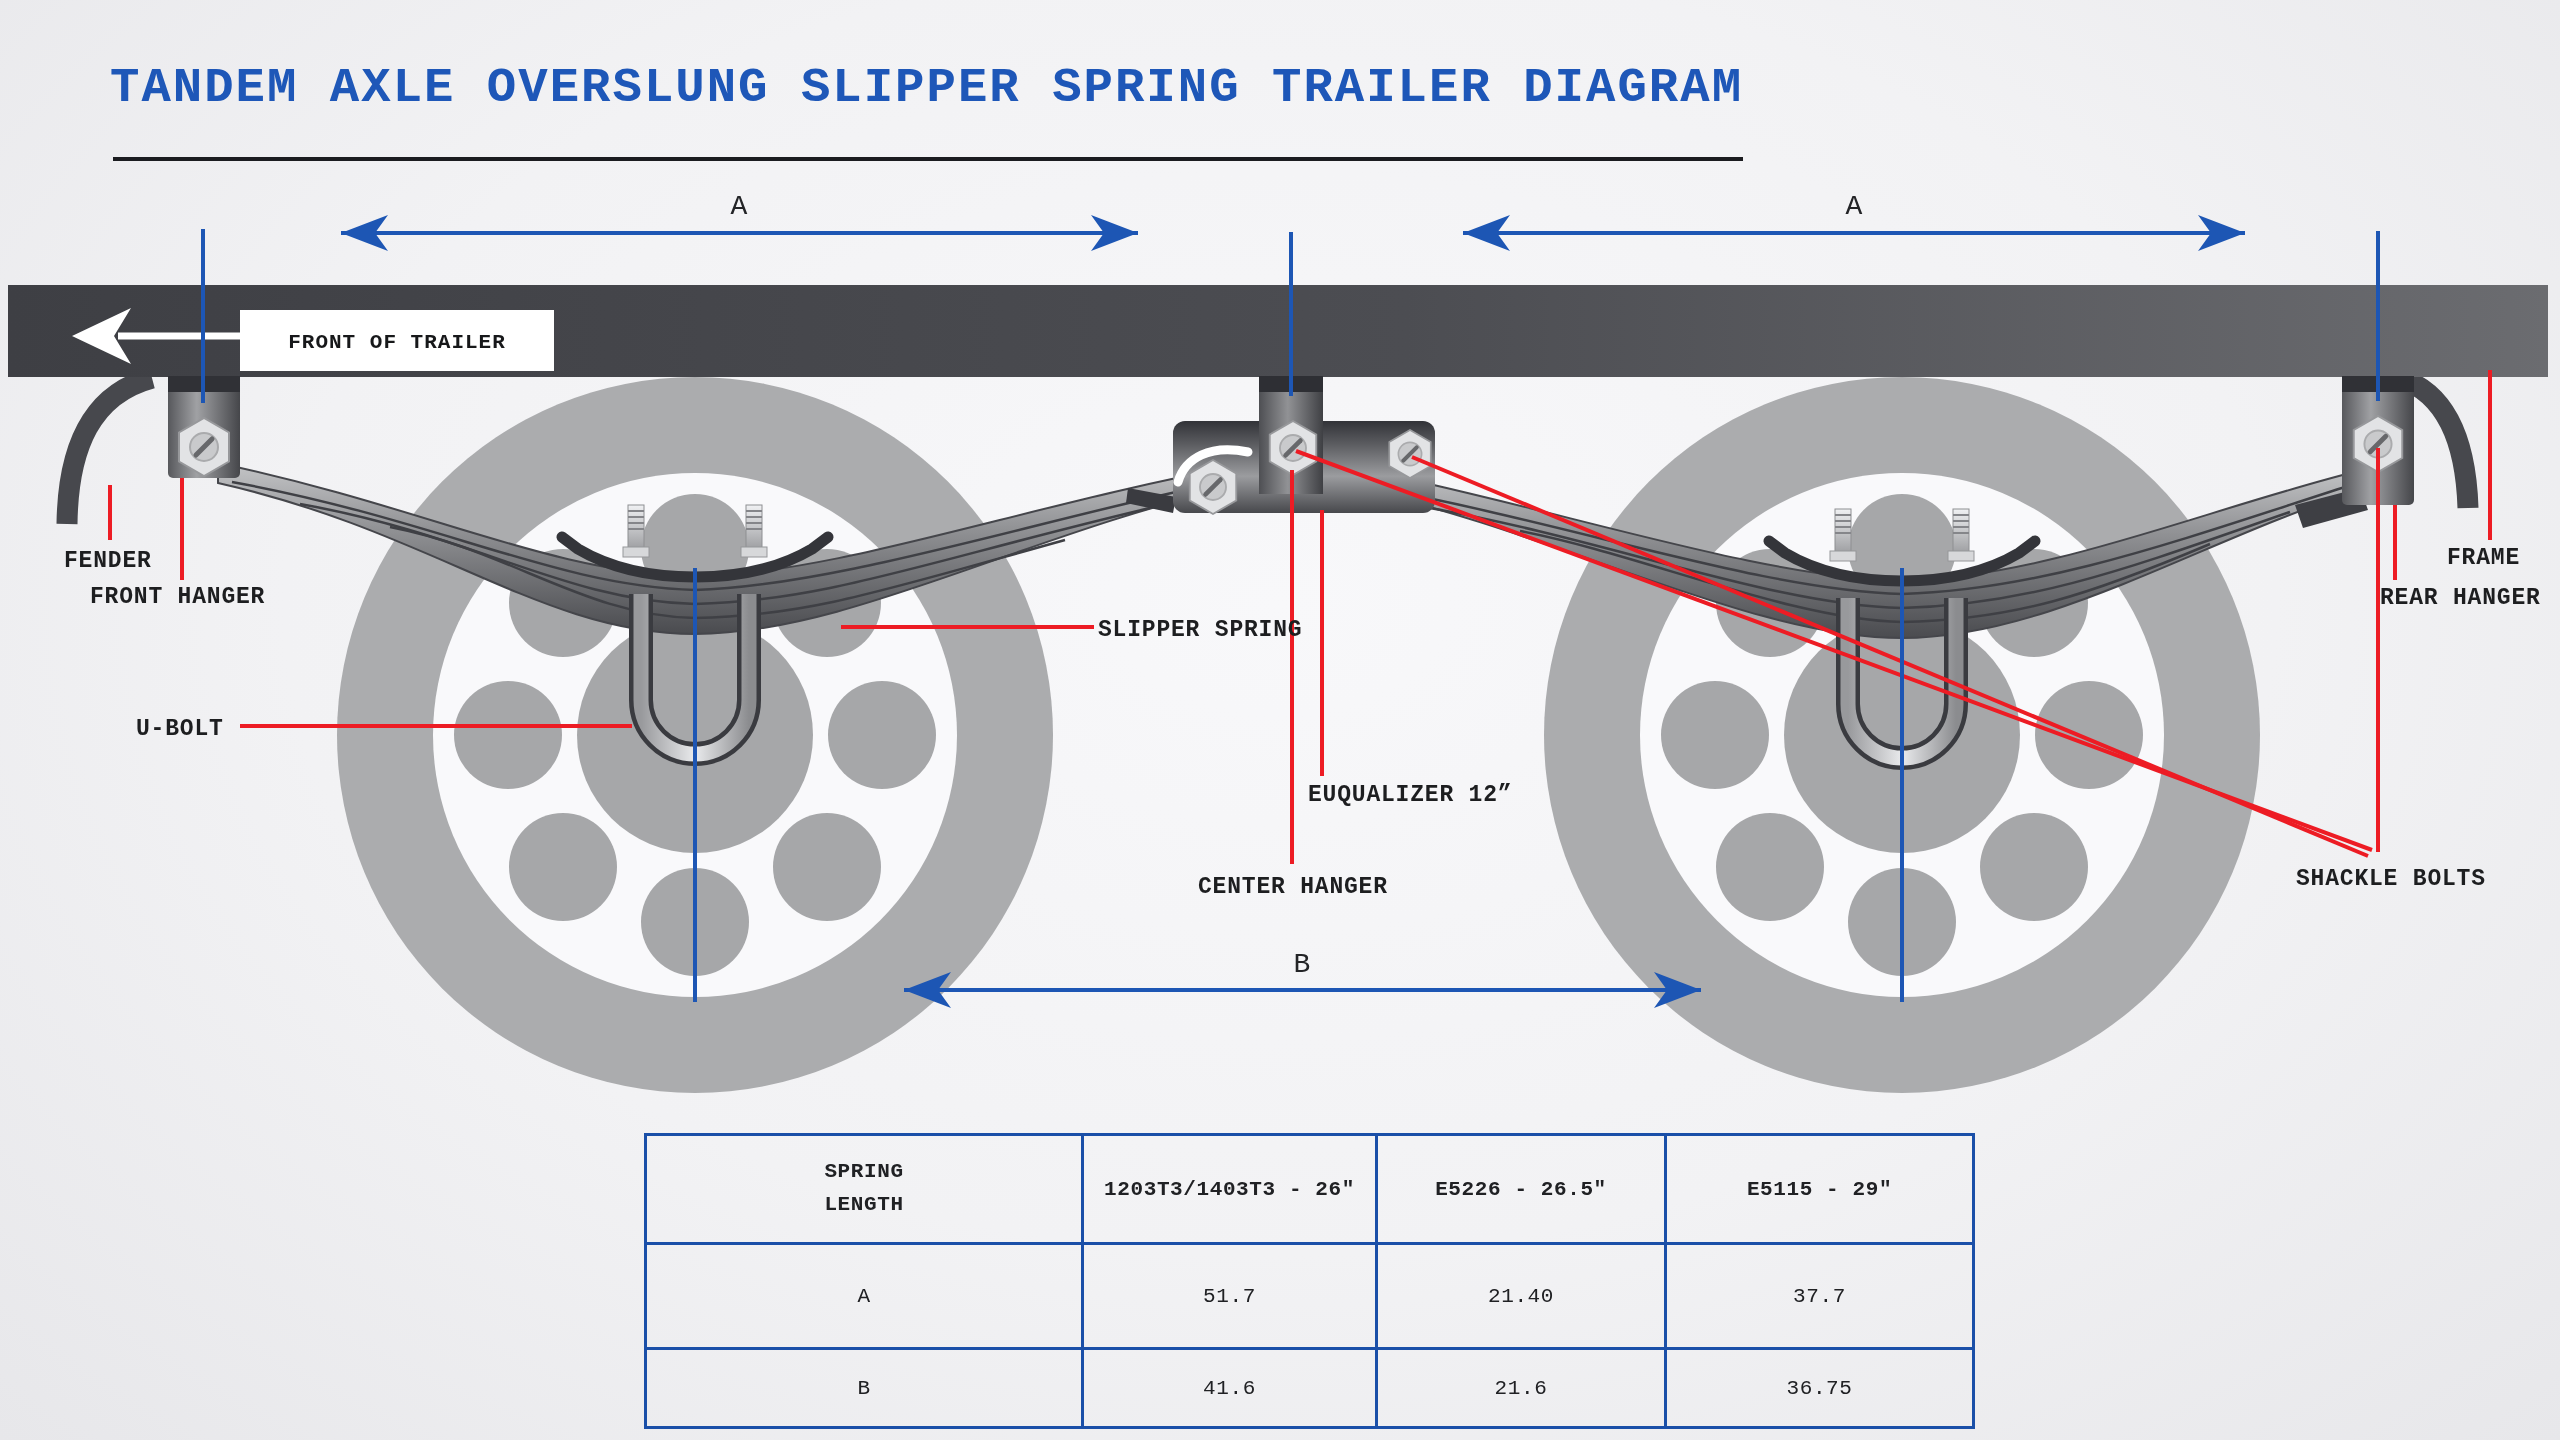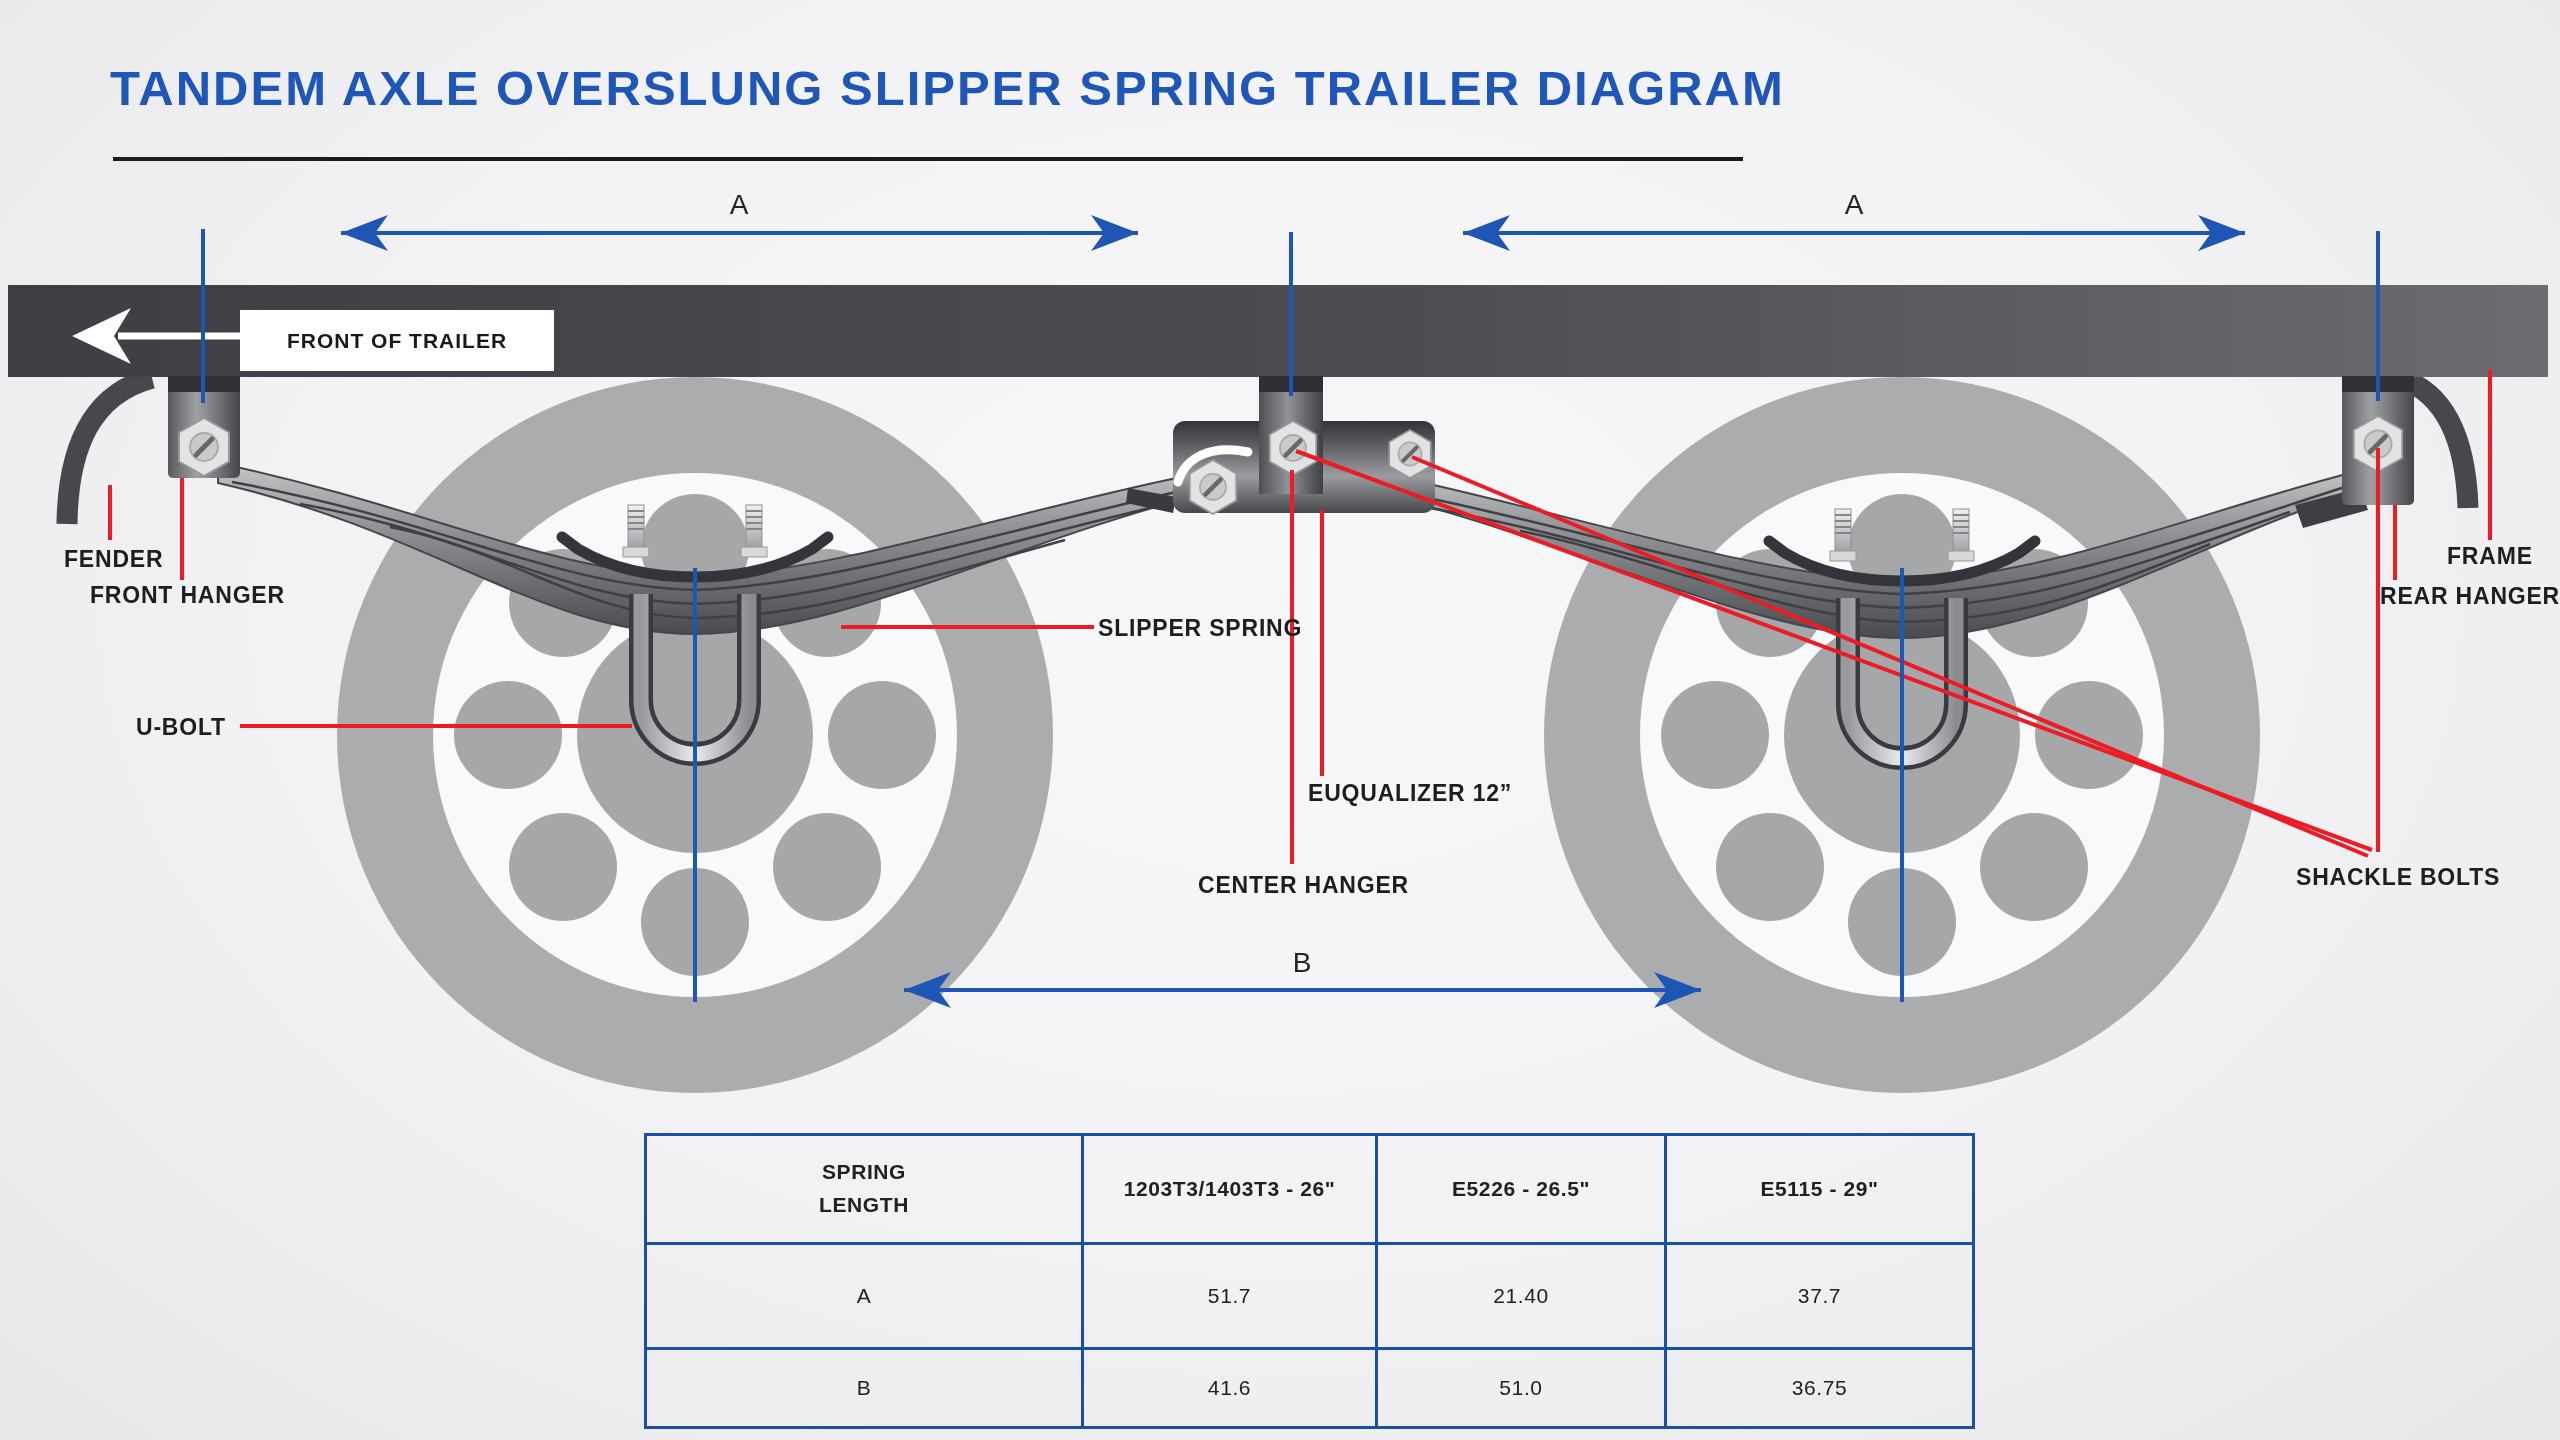--- a/index.html
+++ b/index.html
@@ -1,19 +1,19 @@
 <!DOCTYPE html>
 <html><head>
 <meta charset="utf-8">
 <style>
   html,body{margin:0;padding:0;background:#e9e9ec;}
   .stage{
     position:relative;width:2560px;height:1440px;overflow:hidden;
     background:radial-gradient(ellipse at 50% 42%, #f8f8fa 0%, #f2f2f4 55%, #e7e7ea 100%);
-    font-family:Liberation Sans, sans-serif;
+    font-family:Liberation Mono, monospace;
   }
   .page-title{
     position:absolute;left:110px;top:60px;margin:0;
     font-size:49px;font-weight:700;letter-spacing:2px;color:#1e57b8;white-space:nowrap;
   }
   .title-rule{position:absolute;left:113px;top:157px;width:1630px;height:4px;background:#1b1c20;}
   svg.diagram{position:absolute;left:0;top:0;}
 
   .spec-table{
     position:absolute;left:644px;top:1133px;width:1328px;
@@ -250,20 +250,20 @@
     <tbody>
       <tr class="row-a">
         <td>A</td>
         <td>51.7</td>
         <td>21.40</td>
         <td>37.7</td>
       </tr>
       <tr class="row-b">
         <td>B</td>
         <td>41.6</td>
-        <td>51.0</td>
+        <td>21.6</td>
         <td>36.75</td>
       </tr>
     </tbody>
   </table>
 
 
 </div>
 
 </body></html>

